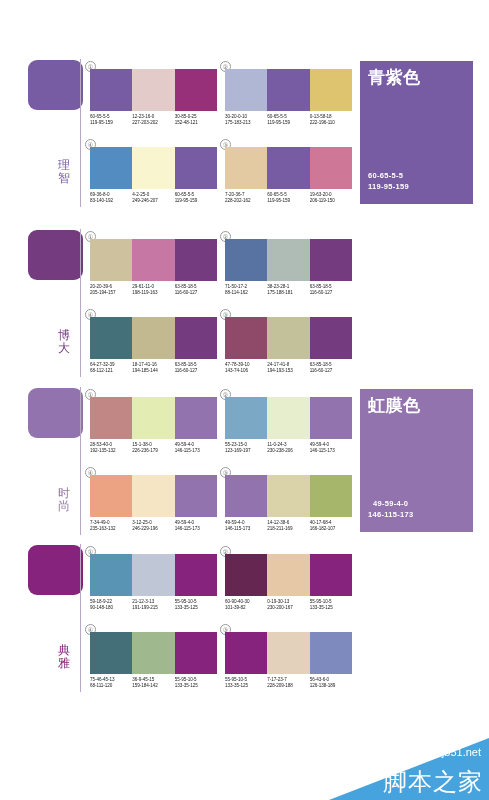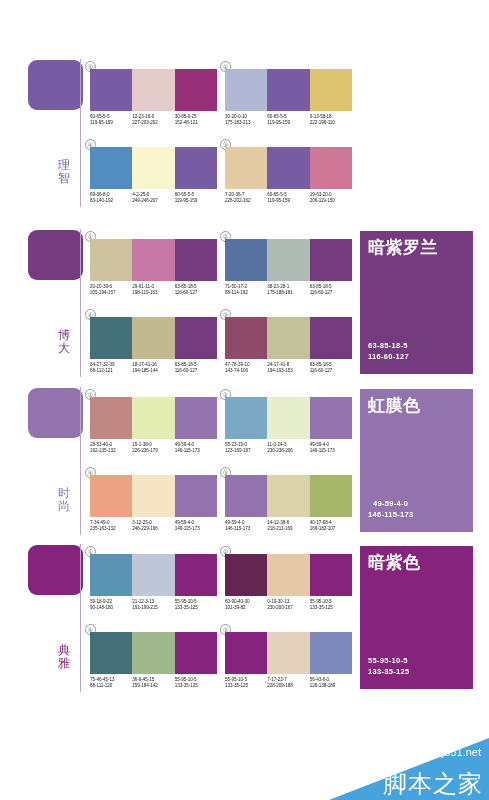--- a/index.html
+++ b/index.html
@@ -186,21 +186,21 @@
     font-family: "Liberation Sans", sans-serif;
     text-align: center;
   }
   .wm-brand {
     position: absolute;
     right: 6px;
     bottom: 2px;
     color: #ffffff;
     font-size: 24px;
     line-height: 28px;
-    font-family: Liberation Sans, sans-serif;
+    font-family: Liberation Mono, monospace;
     letter-spacing: 1px;
   }
 </style>
 </head>
 <body>
 
 <div class="page">
 
   <div id="sections-host">
       <div class="section sec-1">
@@ -293,20 +293,27 @@
             <div class="code-cell">
               <span>60-65-5-5</span>
               <span>119-95-159</span>
             </div>
             <div class="code-cell">
               <span>19-63-20-0</span>
               <span>206-119-150</span>
             </div>
           </div>
         </div>
+        <div class="panel" style="background: rgb(119, 91, 163);">
+          <div class="panel-name">青紫色</div>
+          <div class="panel-codes">
+            <span>60-65-5-5</span>
+            <span>119-95-159</span>
+          </div>
+        </div>
       </div>
       <div class="section sec-2">
         <div class="key-col">
           <div class="key-swatch" style="background: rgb(116, 60, 127);"></div>
           <div class="key-label" style="color: rgb(116, 60, 127);">
             <span>博</span>
             <span>大</span>
           </div>
           <div class="key-rule"></div>
         </div>
@@ -391,27 +398,20 @@
             <div class="code-cell">
               <span>24-17-41-8</span>
               <span>194-193-153</span>
             </div>
             <div class="code-cell">
               <span>63-85-18-5</span>
               <span>116-60-127</span>
             </div>
           </div>
         </div>
-        <div class="panel" style="background: rgb(116, 60, 127);">
-          <div class="panel-name">暗紫罗兰</div>
-          <div class="panel-codes">
-            <span>63-85-18-5</span>
-            <span>116-60-127</span>
-          </div>
-        </div>
       </div>
       <div class="section sec-3">
         <div class="key-col">
           <div class="key-swatch" style="background: rgb(146, 115, 173);"></div>
           <div class="key-label" style="color: rgb(146, 115, 173);">
             <span>时</span>
             <span>尚</span>
           </div>
           <div class="key-rule"></div>
         </div>
@@ -601,27 +601,20 @@
             <div class="code-cell">
               <span>7-17-23-7</span>
               <span>228-209-188</span>
             </div>
             <div class="code-cell">
               <span>56-43-6-0</span>
               <span>126-138-189</span>
             </div>
           </div>
         </div>
-        <div class="panel" style="background: rgb(133, 35, 125);">
-          <div class="panel-name">暗紫色</div>
-          <div class="panel-codes">
-            <span>55-95-10-5</span>
-            <span>133-35-125</span>
-          </div>
-        </div>
       </div>
     </div>
 
   <div class="watermark">
     <div class="wm-ribbon"></div>
     <div class="wm-url">jb51.net</div>
     <div class="wm-brand">脚本之家</div>
   </div>
 </div>
 

